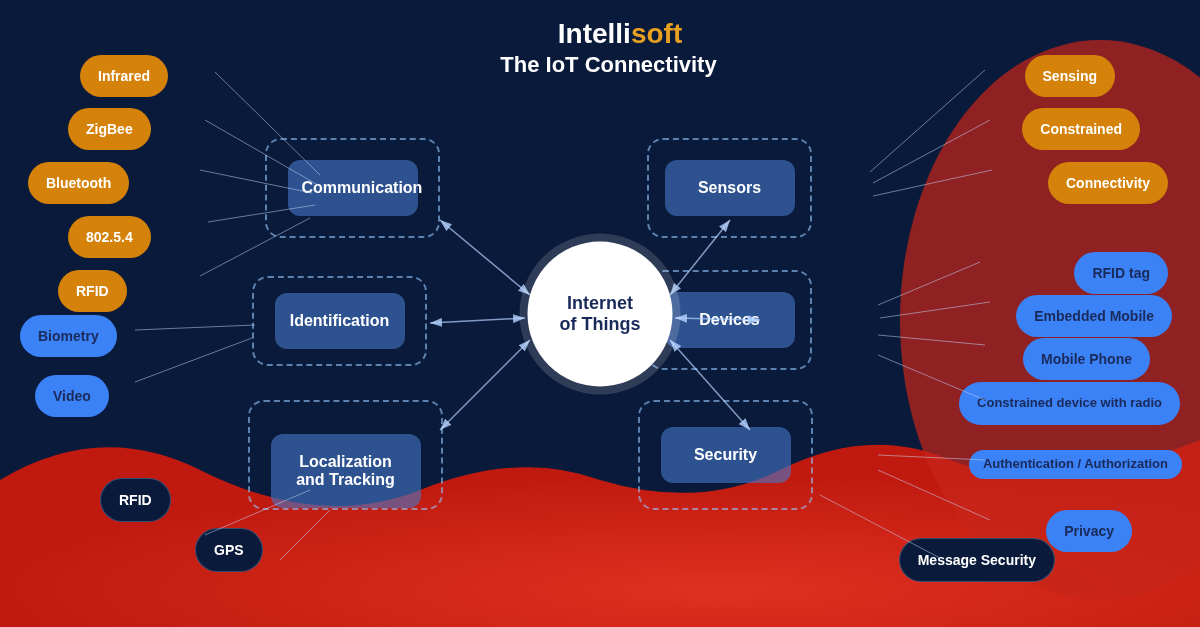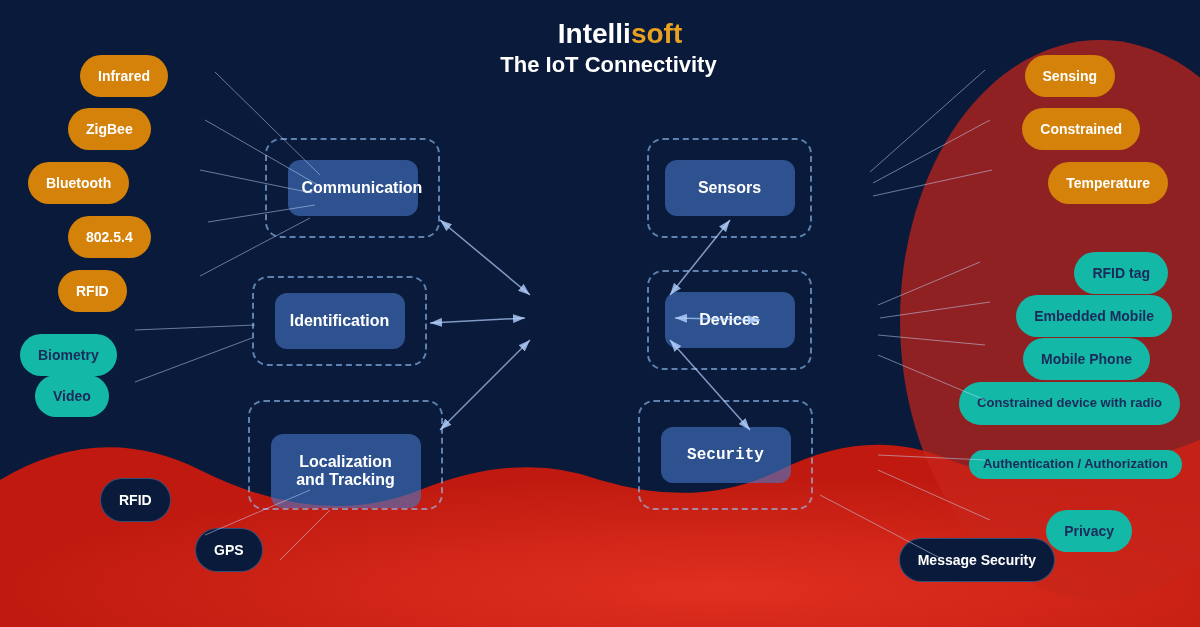--- a/index.html
+++ b/index.html
@@ -130,53 +130,52 @@
       width: 165px;
       height: 100px;
     }
 
     
     .box-security {
       left: 638px;
       top: 400px;
       width: 175px;
       height: 110px;
-      font-family: Liberation Mono, monospace;
     }
 
     
     .tag {
       position: absolute;
       border-radius: 30px;
       padding: 13px 18px;
       font-size: 14px;
       font-weight: 600;
       white-space: nowrap;
     }
     .tag-orange {
       background: #d4820a;
       color: white;
     }
     .tag-white {
-      background: #14b8a6;
+      background: #3b82f6;
       color: #1a2a5a;
     }
     .tag-dark {
       background: #0a1a3a;
       color: white;
       border: 1.5px solid rgba(150,200,255,0.3);
     }
 
     
     .tag-infrared { top: 55px; left: 80px; }
     .tag-zigbee { top: 108px; left: 68px; }
     .tag-bluetooth { top: 162px; left: 28px; }
     .tag-802 { top: 216px; left: 68px; }
     .tag-rfid-left { top: 270px; left: 58px; }
-    .tag-biometry { top: 334px; left: 20px; }
+    .tag-biometry { top: 315px; left: 20px; }
     .tag-video { top: 375px; left: 35px; }
     .tag-rfid-bottom { bottom: 105px; left: 100px; }
     .tag-gps { bottom: 55px; left: 195px; }
 
     
     .tag-sensing { top: 55px; right: 85px; }
     .tag-positioning { top: 108px; right: 60px; }
     .tag-temperature { top: 162px; right: 32px; }
     .tag-rfid-tag { top: 252px; right: 32px; }
     .tag-embedded { top: 295px; right: 28px; }
@@ -261,20 +260,26 @@
     <line x1="980" y1="262" x2="878" y2="305" stroke="rgba(200,220,255,0.5)" stroke-width="1"></line>
     <line x1="990" y1="302" x2="880" y2="318" stroke="rgba(200,220,255,0.5)" stroke-width="1"></line>
     <line x1="985" y1="345" x2="878" y2="335" stroke="rgba(200,220,255,0.5)" stroke-width="1"></line>
     <line x1="985" y1="400" x2="878" y2="355" stroke="rgba(200,220,255,0.5)" stroke-width="1"></line>
 
     <line x1="985" y1="460" x2="878" y2="455" stroke="rgba(200,220,255,0.5)" stroke-width="1"></line>
     <line x1="990" y1="520" x2="878" y2="470" stroke="rgba(200,220,255,0.5)" stroke-width="1"></line>
     <line x1="940" y1="558" x2="820" y2="495" stroke="rgba(200,220,255,0.5)" stroke-width="1"></line>
   </svg>
 
+  <div class="center-circle">
+    <div>
+      <div>Internet</div>
+      <div>of Things</div>
+    </div>
+  </div>
 
   <div class="dashed-box box-communication">
     <div class="inner-box">Communication</div>
   </div>
 
   <div class="dashed-box box-identification">
     <div class="inner-box">Identification</div>
   </div>
 
   <div class="dashed-box box-localization">
@@ -299,21 +304,21 @@
   <div class="tag tag-orange tag-bluetooth">Bluetooth</div>
   <div class="tag tag-orange tag-802">802.5.4</div>
   <div class="tag tag-orange tag-rfid-left">RFID</div>
   <div class="tag tag-white tag-biometry">Biometry</div>
   <div class="tag tag-white tag-video">Video</div>
   <div class="tag tag-dark tag-rfid-bottom">RFID</div>
   <div class="tag tag-dark tag-gps">GPS</div>
 
   <div class="tag tag-orange tag-sensing">Sensing</div>
   <div class="tag tag-orange tag-positioning">Constrained</div>
-  <div class="tag tag-orange tag-temperature">Temperature</div>
+  <div class="tag tag-orange tag-temperature">Connectivity</div>
   <div class="tag tag-white tag-rfid-tag">RFID tag</div>
   <div class="tag tag-white tag-embedded">Embedded Mobile</div>
   <div class="tag tag-white tag-mobile-phone">Mobile Phone</div>
   <div class="tag tag-white tag-constrained" style="right:20px;top:382px;text-align:center;line-height:1.3;font-size:13px;">Constrained device
 with radio</div>
   <div class="tag tag-white tag-auth" style="right:18px;top:450px;text-align:center;line-height:1.3;font-size:13px;padding:6px 14px;">Authentication /
 Authorization</div>
   <div class="tag tag-white tag-privacy">Privacy</div>
   <div class="tag tag-dark tag-message">Message Security</div>
 

